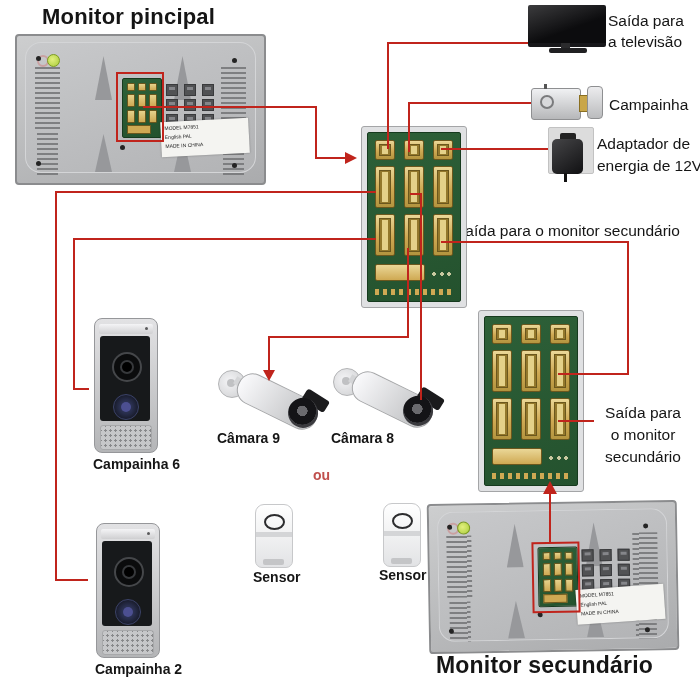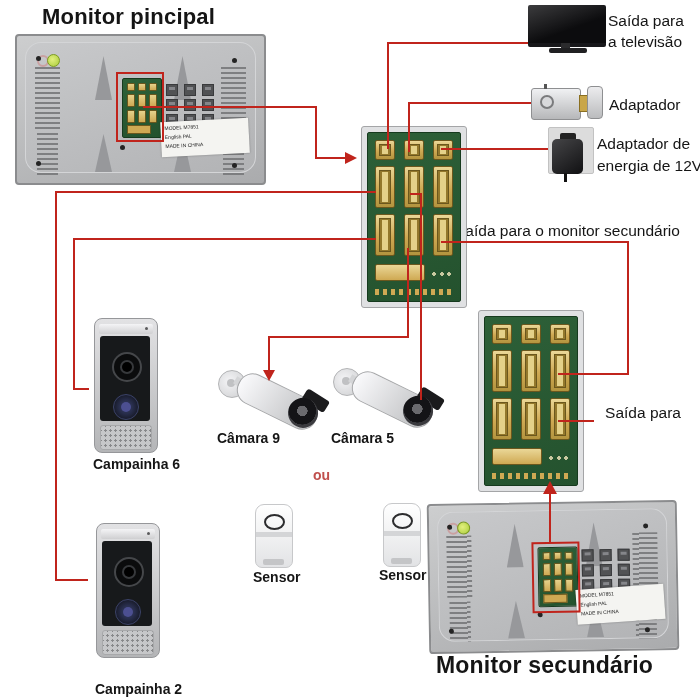--- a/index.html
+++ b/index.html
@@ -286,75 +286,77 @@
     <div>Saída para</div>
     <div>a televisão</div>
   </div>
 
   <div class="lock-body" style="left:531px;top:88px;">
     <div class="lock-hole"></div>
     <div class="lock-pin"></div>
   </div>
   <div class="lock-latch" style="left:579px;top:95px;"></div>
   <div class="lock-strike" style="left:587px;top:86px;"></div>
-  <div class="abs lbl" style="left:609px;top:94px;">Adaptador</div>
+  <div class="abs lbl" style="left:609px;top:94px;">Campainha</div>
 
   <div class="plug-plate" style="left:548px;top:127px;"></div>
   <div class="plug-top" style="left:560px;top:133px;"></div>
   <div class="plug-body" style="left:552px;top:139px;"></div>
   <div class="plug-cable" style="left:564px;top:173px;"></div>
   <div class="abs lbl" style="left:597px;top:133px;line-height:22px;">
     <div>Adaptador de</div>
     <div>energia de 12V</div>
   </div>
 
   <div class="abs lbl" style="left:455px;top:220px;">Saída para o monitor secundário</div>
   <div class="abs lbl" style="left:598px;top:402px;width:90px;text-align:center;line-height:22px;">
     <div>Saída para</div>
+    <div>o monitor</div>
+    <div>secundário</div>
   </div>
 
   <div class="doorbell" style="left:94px;top:318px;">
     <div class="db-strip"></div>
     <div class="db-panel">
       <div class="db-cam"></div>
       <div class="db-btn"></div>
     </div>
     <div class="db-grille"></div>
   </div>
   <div class="abs lbl-sm" style="left:93px;top:456px;">Campainha 6</div>
 
   <div class="doorbell" style="left:96px;top:523px;">
     <div class="db-strip"></div>
     <div class="db-panel">
       <div class="db-cam"></div>
       <div class="db-btn"></div>
     </div>
     <div class="db-grille"></div>
   </div>
-  <div class="abs lbl-sm" style="left:95px;top:681px;">Campainha 2</div>
+  <div class="abs lbl-sm" style="left:95px;top:661px;">Campainha 2</div>
 
   <div class="cctv" style="left:212px;top:366px;">
     <div class="cctv-base"></div>
     <div class="cctv-arm"></div>
     <div class="cctv-body">
       <div class="cctv-hood"></div>
       <div class="cctv-lens"></div>
     </div>
   </div>
   <div class="abs lbl-sm" style="left:217px;top:430px;">Câmara 9</div>
 
   <div class="cctv" style="left:327px;top:364px;">
     <div class="cctv-base"></div>
     <div class="cctv-arm"></div>
     <div class="cctv-body">
       <div class="cctv-hood"></div>
       <div class="cctv-lens"></div>
     </div>
   </div>
-  <div class="abs lbl-sm" style="left:331px;top:430px;">Câmara 5</div>
+  <div class="abs lbl-sm" style="left:331px;top:430px;">Câmara 8</div>
 
   <div class="abs or-txt" style="left:313px;top:467px;">ou</div>
 
   <div class="sensor" style="left:255px;top:504px;">
     <div class="sensor-oval"></div>
     <div class="sensor-seam"></div>
     <div class="sensor-foot"></div>
   </div>
   <div class="abs lbl-sm" style="left:253px;top:569px;">Sensor</div>
 

